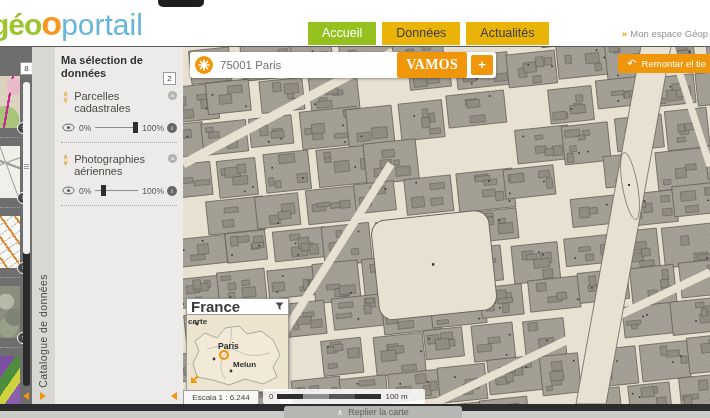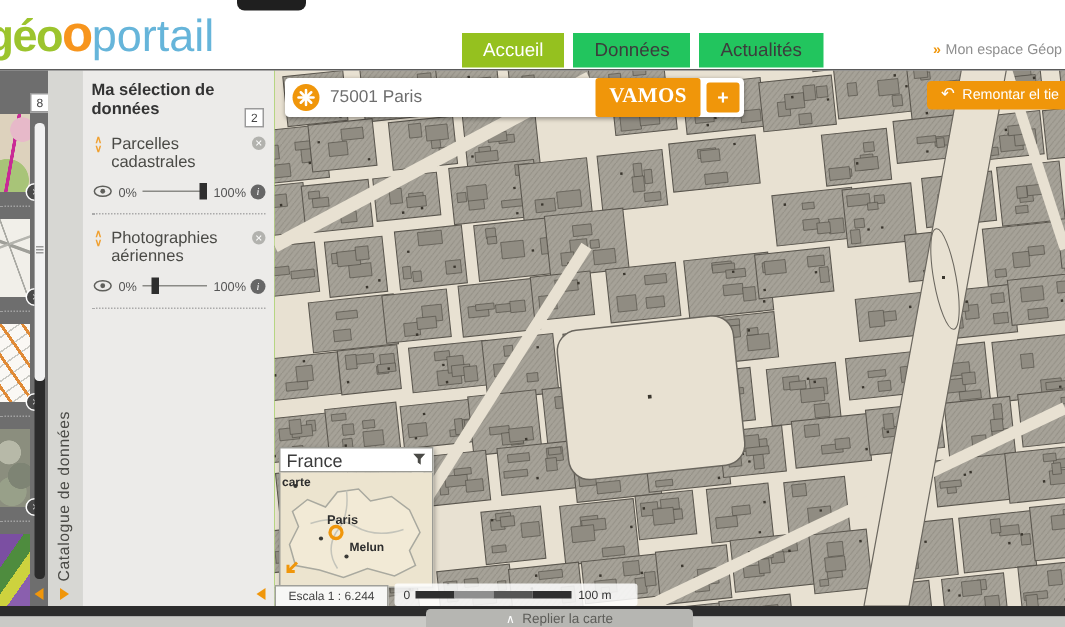--- a/index.html
+++ b/index.html
@@ -8,21 +8,21 @@
 
   
   #hdr{position:absolute;left:0;top:0;width:710px;height:46px;background:#fff;
        border-bottom:1px solid #5a5a5a;z-index:30;}
   #logo{position:absolute;left:-9px;top:4px;font-weight:bold;font-size:30px;letter-spacing:-1px;white-space:nowrap;}
   #logo .lg{color:#9cc42d;}
   #logo .lo{color:#f7951d;font-size:34px;}
   #logo .lp{color:#66b5da;font-weight:normal;letter-spacing:0;}
   #pill{position:absolute;left:158px;top:0;width:46px;height:7px;background:#1f1f1f;border-radius:0 0 5px 5px;}
   #nav{position:absolute;left:308px;top:22px;display:flex;gap:6px;}
-  .navbtn{font-size:12.5px;padding:4px 14px 5px;background:#22c55e;color:#3c3c3c;border:none;cursor:pointer;}
+  .navbtn{font-size:12.5px;padding:4px 14px 5px;background:#eab308;color:#3c3c3c;border:none;cursor:pointer;}
   .navbtn.active{background:#95c11f;color:#fff;}
   #userlink{position:absolute;right:2px;top:28px;font-size:9.5px;color:#8f8f8f;white-space:nowrap;cursor:pointer;}
   #userlink .chev{color:#f0960a;margin-right:3px;font-weight:bold;}
 
   
   .panel{position:absolute;top:46px;height:358px;}
   #catstrip{left:0;width:32px;background:#6e6e6e;overflow:hidden;}
   #cattab{left:32px;width:23px;background:#d7d7d3;border-right:1px solid #b4b4b0;}
   #selpanel{left:55px;width:128px;background:#ecebe9;border-right:1px solid #c9c9c5;}
 
@@ -102,21 +102,21 @@
   #timebtn{position:absolute;right:-10px;top:8px;background:#f0960a;color:#fff;border:none;
            font-size:9.5px;padding:4px 14px 4px 9px;border-radius:3px;cursor:pointer;z-index:5;
            white-space:nowrap;display:flex;align-items:center;gap:5px;}
   #timebtn .uicon{font-size:11px;line-height:9px;}
 
   
   #minimap{position:absolute;left:3px;top:252px;width:103px;z-index:5;
            box-shadow:1px 1px 3px rgba(0,0,0,.3);}
   #mmhead{height:15px;background:#fff;border:1px solid #9b9b95;display:flex;align-items:center;
           padding:0 4px;cursor:pointer;}
-  #mmhead .mmlabel{flex:1;font-size:12px;color:#3c3c3c;}
+  #mmhead .mmlabel{flex:1;font-size:15px;color:#3c3c3c;font-weight:bold;}
   #mmbody{position:relative;height:76px;background:#ece4cf;border:1px solid #9b9b95;border-top:none;}
   .town{position:absolute;font-size:8px;font-weight:bold;color:#2e2e2e;white-space:nowrap;}
   #tw0{left:1px;top:2px;}
   #tw1{left:31px;top:26px;font-size:8.5px;}
   #tw2{left:46px;top:45px;}
   #mmresize{position:absolute;left:2px;bottom:2px;cursor:pointer;}
 
   #escala{position:absolute;left:0px;top:344px;width:74px;height:13px;background:#f7f7f5;
           border:1px solid #a0a09a;font-size:8px;color:#444;text-align:center;line-height:13px;z-index:5;}
   #scalebar{position:absolute;left:80px;top:343px;height:15px;width:158px;background:rgba(255,255,255,.85);

